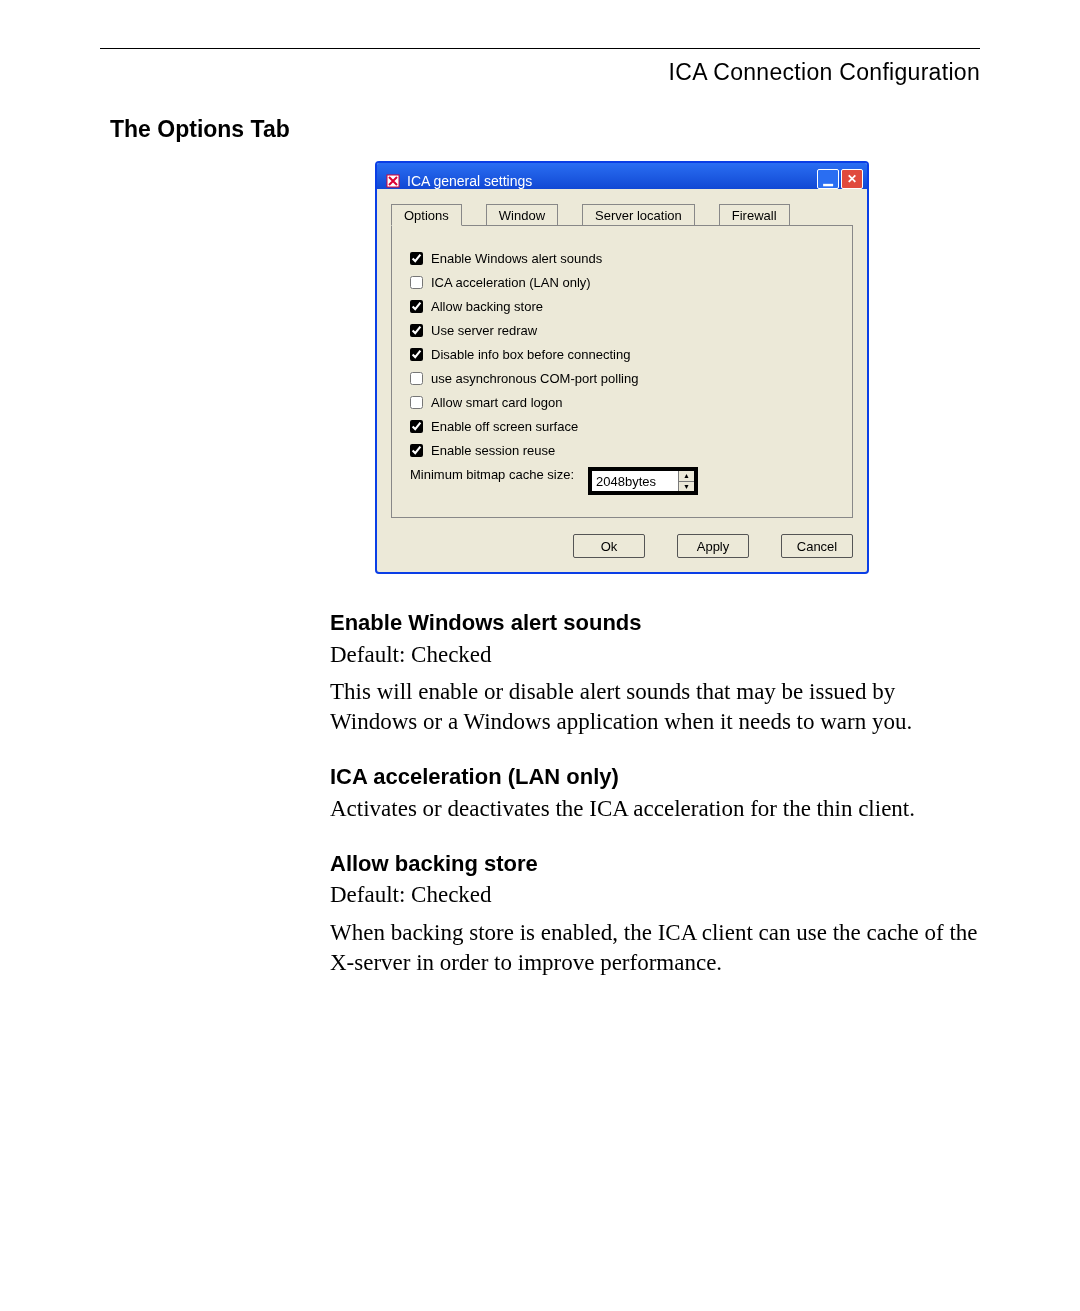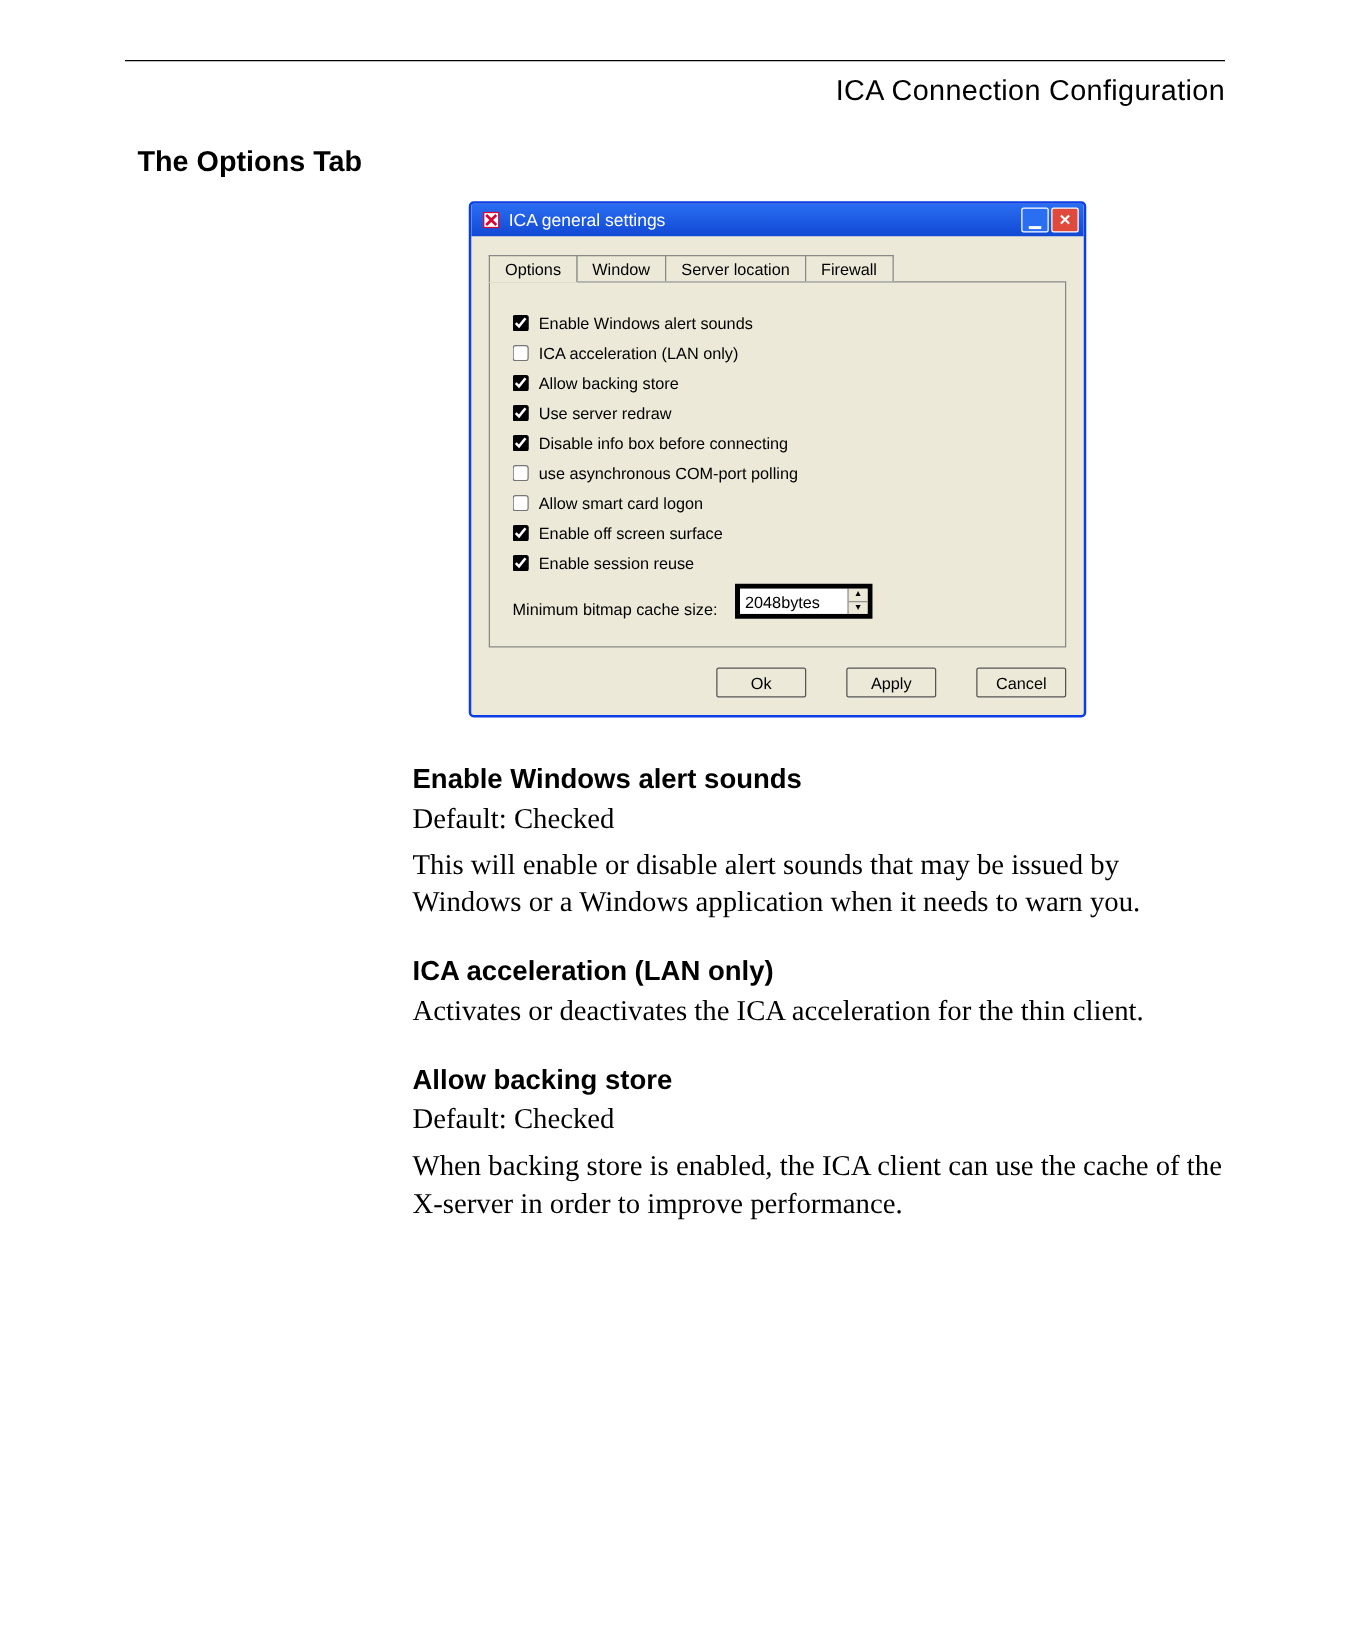--- a/index.html
+++ b/index.html
@@ -2,35 +2,35 @@
 <html><head>
 <meta charset="utf-8">
 <style>
   html,body{margin:0;padding:0;background:#fff;font-family:"Times New Roman",serif;color:#000;}
   .page{width:1080px;height:978px;box-sizing:border-box;padding:48px 100px 40px 100px;position:relative;}
   .top-rule{border-top:1px solid #000;margin-bottom:10px;}
   .running-head{text-align:right;font-family:"Segoe UI","Helvetica Neue",Arial,sans-serif;font-size:23px;font-weight:300;letter-spacing:.3px;margin-bottom:30px;}
   .section-title{font-family:"Segoe UI","Helvetica Neue",Arial,sans-serif;font-weight:700;font-size:23px;margin:12px 0 18px 10px;}
   .screenshot-wrap{margin-left:275px;margin-bottom:35px;}
   .win{width:490px;font-family:Tahoma,Arial,sans-serif;font-size:13px;color:#000;background:#ece9d8;border:2px solid #0a3ee6;border-radius:4px;overflow:hidden;}
-  .titlebar{display:flex;align-items:center;background:linear-gradient(#2a6ef2,#1148d4);color:#fff;height:26px;padding:0 4px;}
+  .titlebar{display:flex;align-items:flex-end;background:linear-gradient(#2a6ef2,#1148d4);color:#fff;height:26px;padding:0 4px;}
   .titlebar .ticon{width:16px;height:16px;margin:0 4px;display:flex;align-items:center;justify-content:center;}
   .titlebar .ticon svg{display:block;}
   .titlebar .ttitle{flex:1;font-size:14px;padding-left:2px;}
   .tbtn{width:20px;height:18px;margin-left:2px;border:1px solid #fff;border-radius:2px;display:flex;align-items:center;justify-content:center;font-size:12px;font-weight:bold;}
   .tbtn.min{background:#2a6ef2;color:#fff;}
   .tbtn.close{background:#e04a3d;color:#fff;}
   .client{padding:12px 14px 14px 14px;}
-  .tabs{display:flex;align-items:flex-end;height:24px;}
+  .tabs{display:flex;align-items:flex-end;height:24px;gap:25px;}
   .tab{padding:3px 12px 2px 12px;border:1px solid #888;border-bottom:none;background:#ece9d8;margin-right:-1px;position:relative;font-size:13px;}
   .tab.active{background:#ece9d8;top:1px;z-index:2;border-bottom:1px solid #ece9d8;}
   .tabpane{border:1px solid #888;background:#ece9d8;padding:16px 18px 22px 18px;}
   .opt{display:flex;align-items:center;margin:9px 0;font-size:13px;}
   .opt input[type=checkbox]{width:13px;height:13px;margin:0 8px 0 0;accent-color:#000;}
-  .row-bitmap{display:flex;align-items:flex-end;margin-top:0;font-size:13px;}
+  .row-bitmap{display:flex;align-items:flex-start;margin-top:0;font-size:13px;}
   .row-bitmap .lbl{margin-right:14px;}
   .spinwrap{display:flex;align-items:stretch;border:4px solid #000000;background:#fff;height:20px;}
   .spinwrap input{border:none;width:78px;font-family:Tahoma,Arial,sans-serif;font-size:13px;padding:1px 4px;outline:none;}
   .spinbtns{display:flex;flex-direction:column;width:15px;border-left:1px solid #7a7a7a;}
   .spinbtns div{flex:1;display:flex;align-items:center;justify-content:center;font-size:7px;line-height:7px;background:#ece9d8;border-bottom:1px solid #7a7a7a;}
   .spinbtns div:last-child{border-bottom:none;}
   .dlg-buttons{display:flex;justify-content:flex-end;gap:32px;margin-top:16px;}
   .dlg-buttons button{font-family:Tahoma,Arial,sans-serif;font-size:13px;width:72px;height:24px;background:#ece9d8;border:1px solid #555;border-radius:2px;}
   .body-text{margin-left:230px;max-width:650px;font-size:23px;line-height:1.3;}
   .body-text .h3{font-family:"Segoe UI","Helvetica Neue",Arial,sans-serif;font-weight:700;font-size:22px;margin-top:26px;margin-bottom:2px;}

